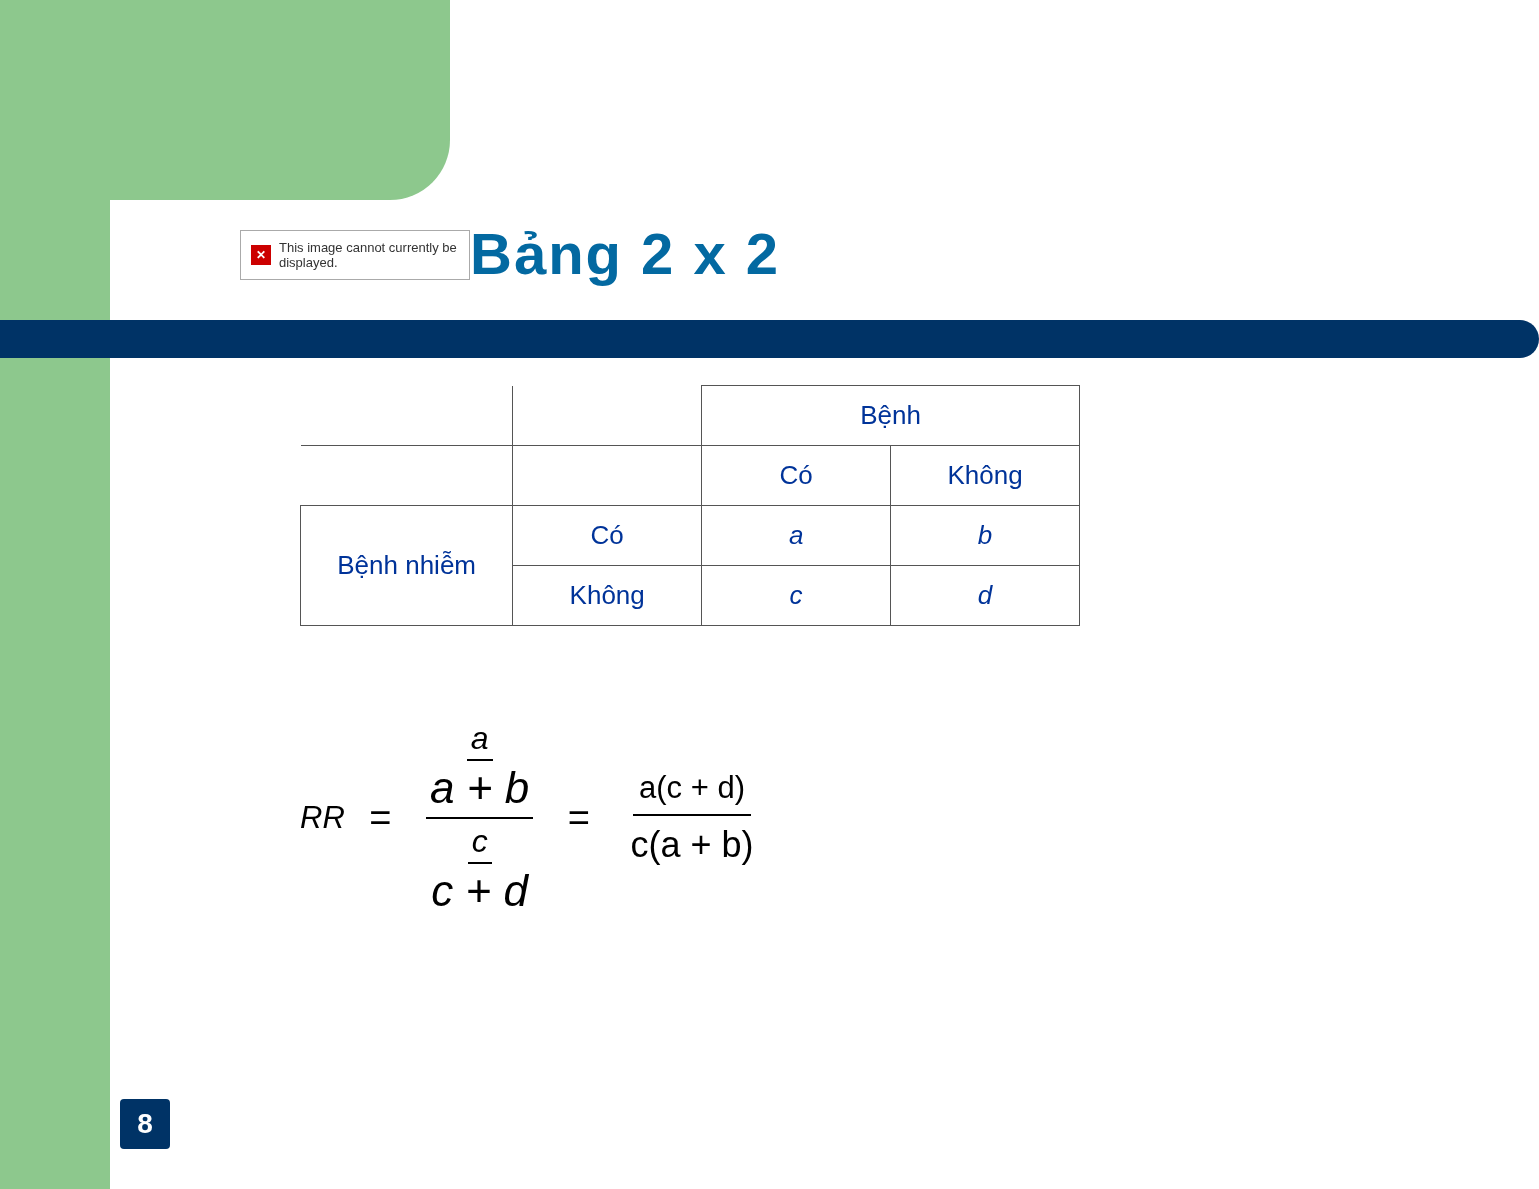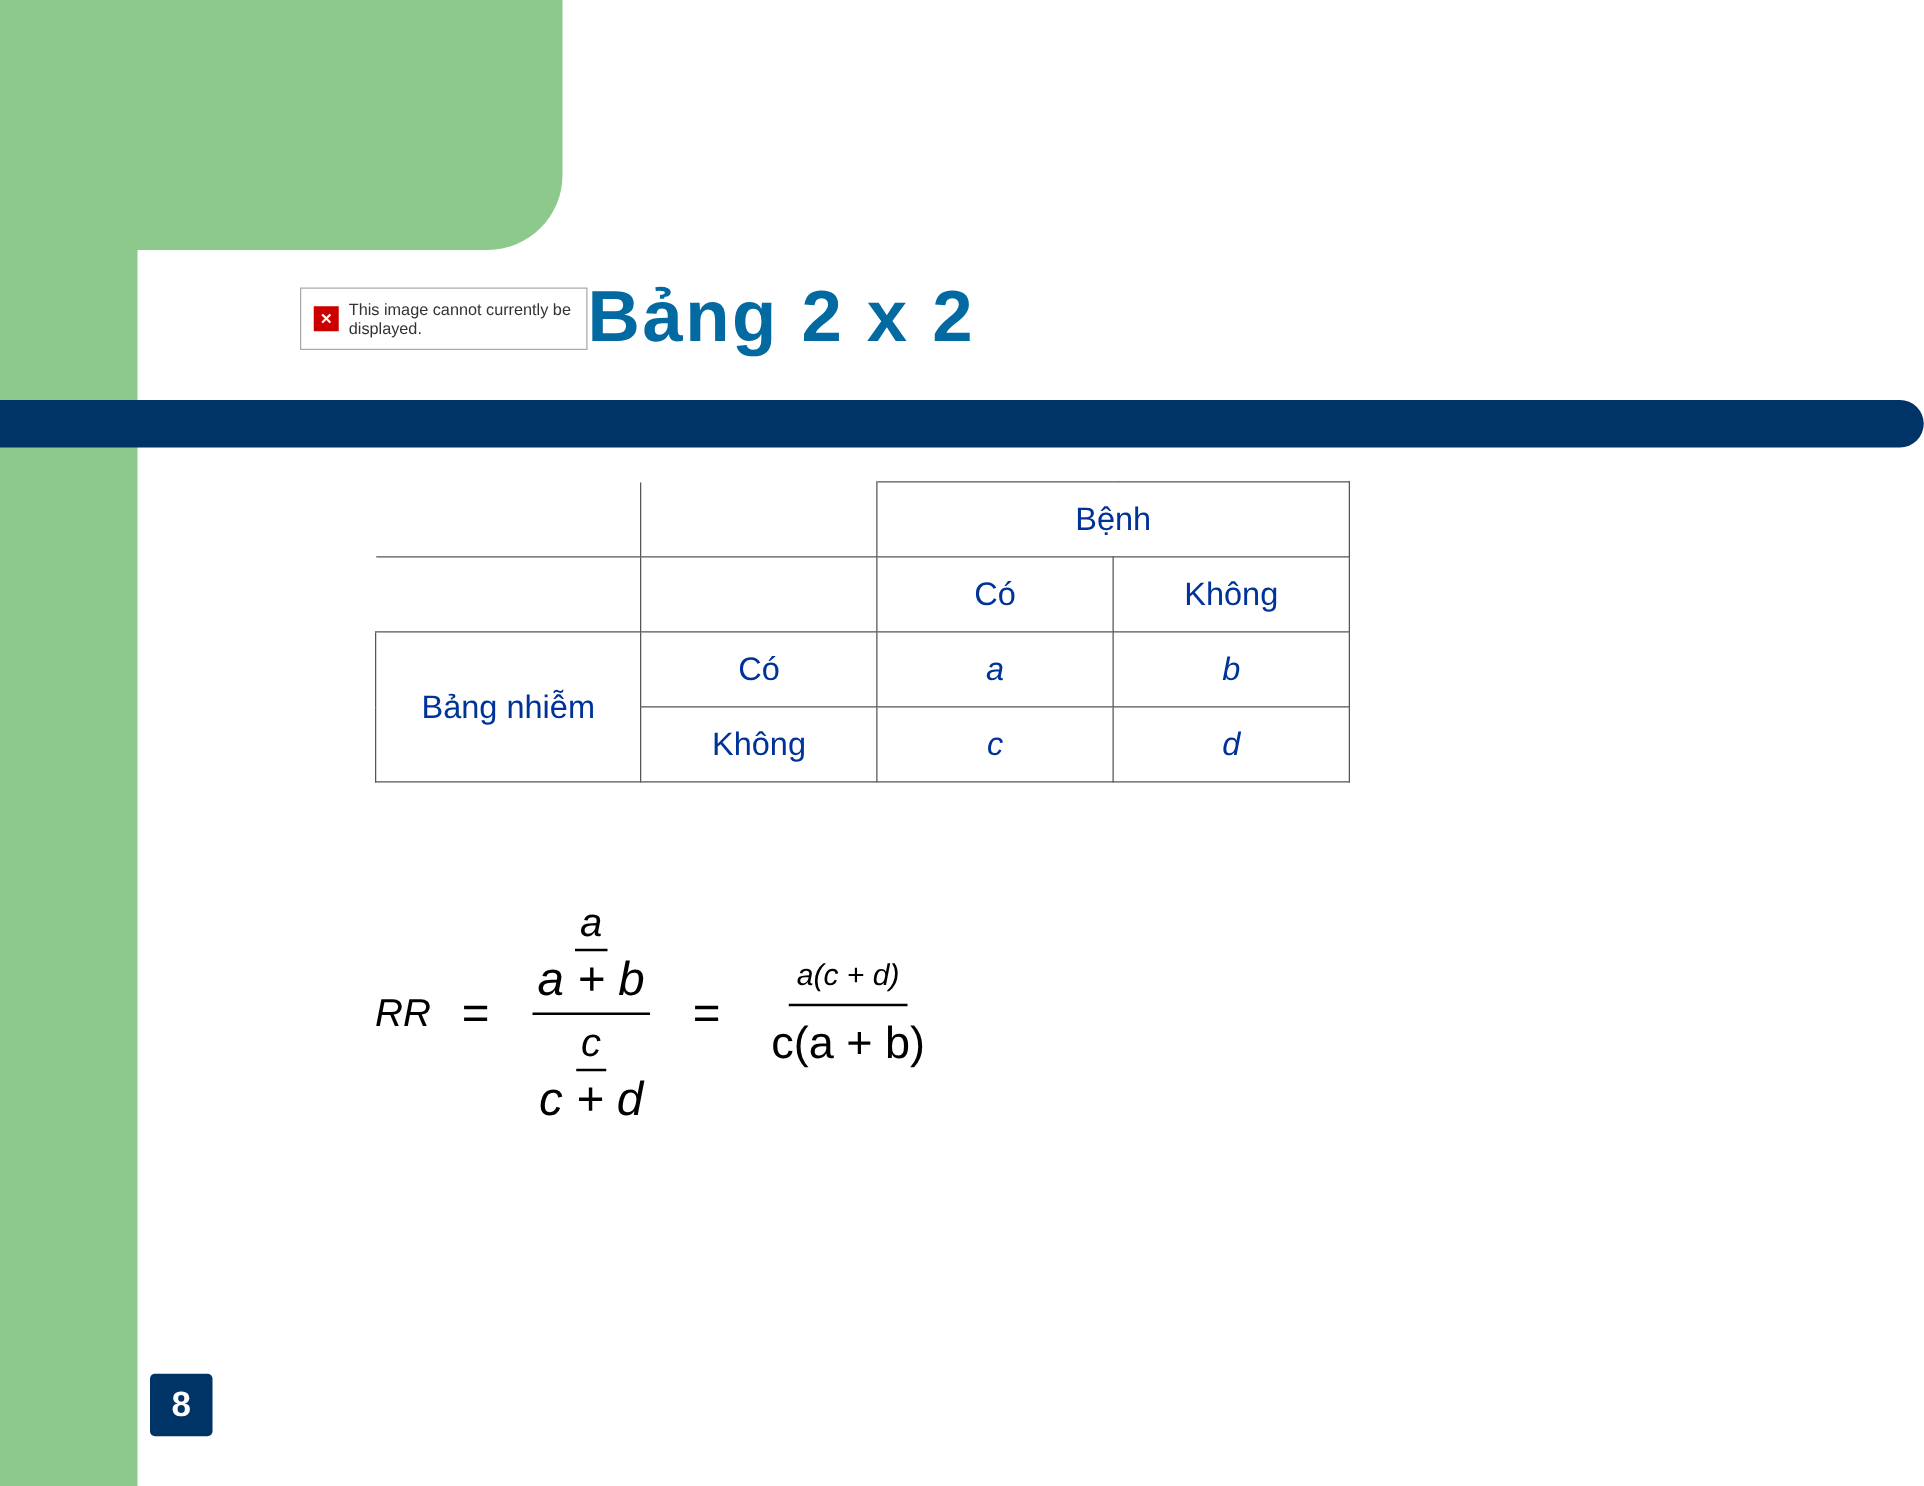--- a/index.html
+++ b/index.html
@@ -189,21 +189,21 @@
 
     .sub-frac .s-num {
       border-bottom: 2px solid #000;
       padding: 0 4px 2px 4px;
       font-size: 32px;
       font-style: italic;
     }
 
     .sub-frac .s-den {
       padding: 2px 4px 0 4px;
-      font-size: 38px;
+      font-size: 44px;
       font-style: italic;
     }
 
     .formula-wrapper {
       position: absolute;
       top: 720px;
       left: 300px;
       display: flex;
       align-items: center;
     }
@@ -232,21 +232,21 @@
         <td style="border:none; border-right:1.5px solid #555; border-bottom:1.5px solid #555;"></td>
         <td colspan="2" class="label-cell">Bệnh</td>
       </tr>
       <tr>
         <td style="border:none; border-right:1.5px solid #555; border-bottom:1.5px solid #555;"></td>
         <td style="border:none; border-right:1.5px solid #555; border-bottom:1.5px solid #555;"></td>
         <td class="label-cell">Có</td>
         <td class="label-cell">Không</td>
       </tr>
       <tr>
-        <td rowspan="2" class="label-cell">Bảng nhiễm</td>
+        <td rowspan="2" class="label-cell">Bệnh nhiễm</td>
         <td class="label-cell">Có</td>
         <td class="value-cell">a</td>
         <td class="value-cell">b</td>
       </tr>
       <tr>
         <td class="label-cell">Không</td>
         <td class="value-cell">c</td>
         <td class="value-cell">d</td>
       </tr>
     </tbody>
@@ -270,21 +270,21 @@
         <span class="s-num">c</span>
         <span class="s-den">c + d</span>
       </div>
     </div>
   </div>
 
   <span class="equals-sign">&nbsp;=&nbsp;</span>
 
   <div class="big-fraction">
     <div class="num">
-      <span style="font-size:24px; font-style:italic; padding: 0 6px 4px 6px;">a(c + d)</span>
+      <span style="font-size:31px; padding: 0 6px 4px 6px;">a(c + d)</span>
     </div>
     <div class="den">
       <span style="font-size:36px; padding: 4px 6px 0 6px;">c(a + b)</span>
     </div>
   </div>
 </div>
 
 <div class="page-number">8</div>
 
 </body></html>

